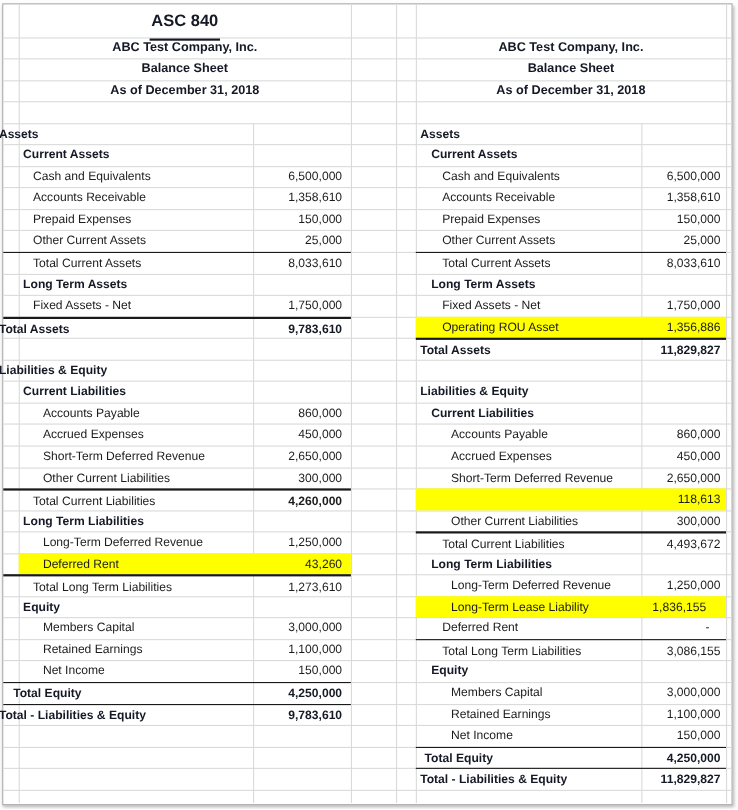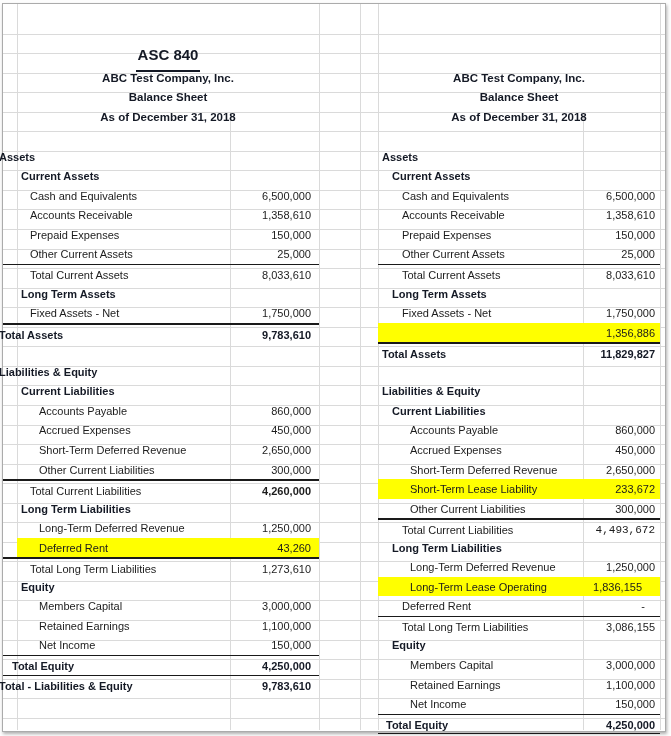--- a/index.html
+++ b/index.html
@@ -3,21 +3,21 @@
 <meta charset="utf-8">
 <style>
   html,body{margin:0;padding:0;background:#ffffff;}
   #screen{position:relative;width:671px;height:736px;overflow:hidden;background:#fdfdfd;
           font-family:"Liberation Sans",sans-serif;}
   .frame{position:absolute;left:2px;top:3px;width:662px;height:727px;background:#ffffff;
          border:1px solid #ababab;box-shadow:1px 2px 3px rgba(0,0,0,.30);}
   .layer{position:absolute;inset:0;}
   .hline{position:absolute;height:1px;background:#dadada;}
   .vline{position:absolute;width:1px;background:#dadada;}
-  .tbl{position:absolute;inset:0;margin-top:35px;}
+  .tbl{position:absolute;inset:0;}
   .hdr{position:absolute;text-align:center;color:#141925;white-space:nowrap;}
   .std{top:4px;height:29px;line-height:31px;font-size:15px;font-weight:bold;}
   .std span{display:inline-block;border-bottom:2px solid #141925;padding:0 2px 0 2px;}
   .h2{top:33.5px;height:19.55px;line-height:19.55px;font-size:11.5px;font-weight:bold;}
   .h3{top:53.05px;height:19.55px;line-height:19.55px;font-size:11.5px;font-weight:bold;}
   .h4{top:72.6px;height:19.55px;line-height:19.55px;font-size:11.5px;font-weight:bold;}
   .t0 .hdr{left:17px;width:302px;}
   .t1 .hdr{left:378px;width:282px;}
   .row{position:absolute;height:19.55px;}
   .hl{position:absolute;top:0;height:100%;background:#ffff00;}
@@ -220,20 +220,21 @@
         </div>
         <div class="row" style="top: 248.55px; left: 378px; width: 282px;">
           <span class="lbl b" style="left: 14px;">Long Term Assets</span>
         </div>
         <div class="row" style="top: 268.1px; left: 378px; width: 282px;">
           <span class="lbl" style="left: 24px;">Fixed Assets - Net</span>
           <span class="val" style="right: 5px;">1,750,000</span>
         </div>
         <div class="row" style="top: 287.65px; left: 378px; width: 282px;">
           <div class="hl" style="left: 0px; width: 282px;"></div>
+          <span class="lbl" style="left: 24px;">Operating ROU Asset</span>
           <span class="val" style="right: 5px;">1,356,886</span>
         </div>
         <div class="row" style="top: 307.2px; left: 378px; width: 282px; border-top: 2px solid rgb(26, 26, 26);">
           <span class="lbl b" style="left: 4px;">Total Assets</span>
           <span class="val b" style="right: 5px;">11,829,827</span>
         </div>
         <div class="row" style="top: 346.3px; left: 378px; width: 282px;">
           <span class="lbl b" style="left: 4px;">Liabilities &amp; Equity</span>
         </div>
         <div class="row" style="top: 365.85px; left: 378px; width: 282px;">
@@ -246,41 +247,40 @@
         <div class="row" style="top: 404.95px; left: 378px; width: 282px;">
           <span class="lbl" style="left: 32px;">Accrued Expenses</span>
           <span class="val" style="right: 5px;">450,000</span>
         </div>
         <div class="row" style="top: 424.5px; left: 378px; width: 282px;">
           <span class="lbl" style="left: 32px;">Short-Term Deferred Revenue</span>
           <span class="val" style="right: 5px;">2,650,000</span>
         </div>
         <div class="row" style="top: 444.05px; left: 378px; width: 282px;">
           <div class="hl" style="left: 0px; width: 282px;"></div>
-          <span class="lbl" style="left: 32px;">Short-Term Lease Liability</span>
-          <span class="val" style="right: 5px;">233,672</span>
+          <span class="val" style="right: 5px;">118,613</span>
         </div>
         <div class="row" style="top: 463.6px; left: 378px; width: 282px;">
           <span class="lbl" style="left: 32px;">Other Current Liabilities</span>
           <span class="val" style="right: 5px;">300,000</span>
         </div>
         <div class="row" style="top: 483.15px; left: 378px; width: 282px; border-top: 2px solid rgb(26, 26, 26);">
           <span class="lbl" style="left: 24px;">Total Current Liabilities</span>
-          <span class="val" style="right: 5px; font-family: Liberation Mono, monospace;">4,493,672</span>
+          <span class="val" style="right: 5px;">4,493,672</span>
         </div>
         <div class="row" style="top: 502.7px; left: 378px; width: 282px;">
           <span class="lbl b" style="left: 14px;">Long Term Liabilities</span>
         </div>
         <div class="row" style="top: 522.25px; left: 378px; width: 282px;">
           <span class="lbl" style="left: 32px;">Long-Term Deferred Revenue</span>
           <span class="val" style="right: 5px;">1,250,000</span>
         </div>
         <div class="row" style="top: 541.8px; left: 378px; width: 282px;">
           <div class="hl" style="left: 0px; width: 282px;"></div>
-          <span class="lbl" style="left: 32px;">Long-Term Lease Operating</span>
+          <span class="lbl" style="left: 32px;">Long-Term Lease Liability</span>
           <span class="val" style="right: 18px;">1,836,155</span>
         </div>
         <div class="row" style="top: 561.35px; left: 378px; width: 282px;">
           <span class="lbl" style="left: 24px;">Deferred Rent</span>
           <span class="val" style="right: 15px;">-</span>
         </div>
         <div class="row" style="top: 580.9px; left: 378px; width: 282px; border-top: 1px solid rgb(26, 26, 26);">
           <span class="lbl" style="left: 24px;">Total Long Term Liabilities</span>
           <span class="val" style="right: 5px;">3,086,155</span>
         </div>

